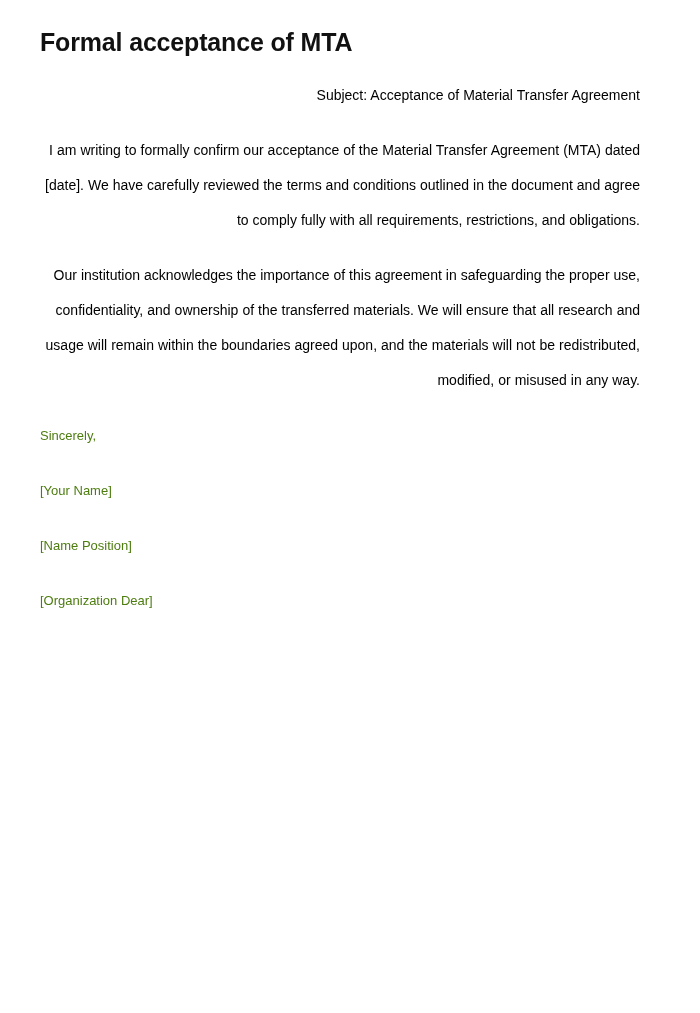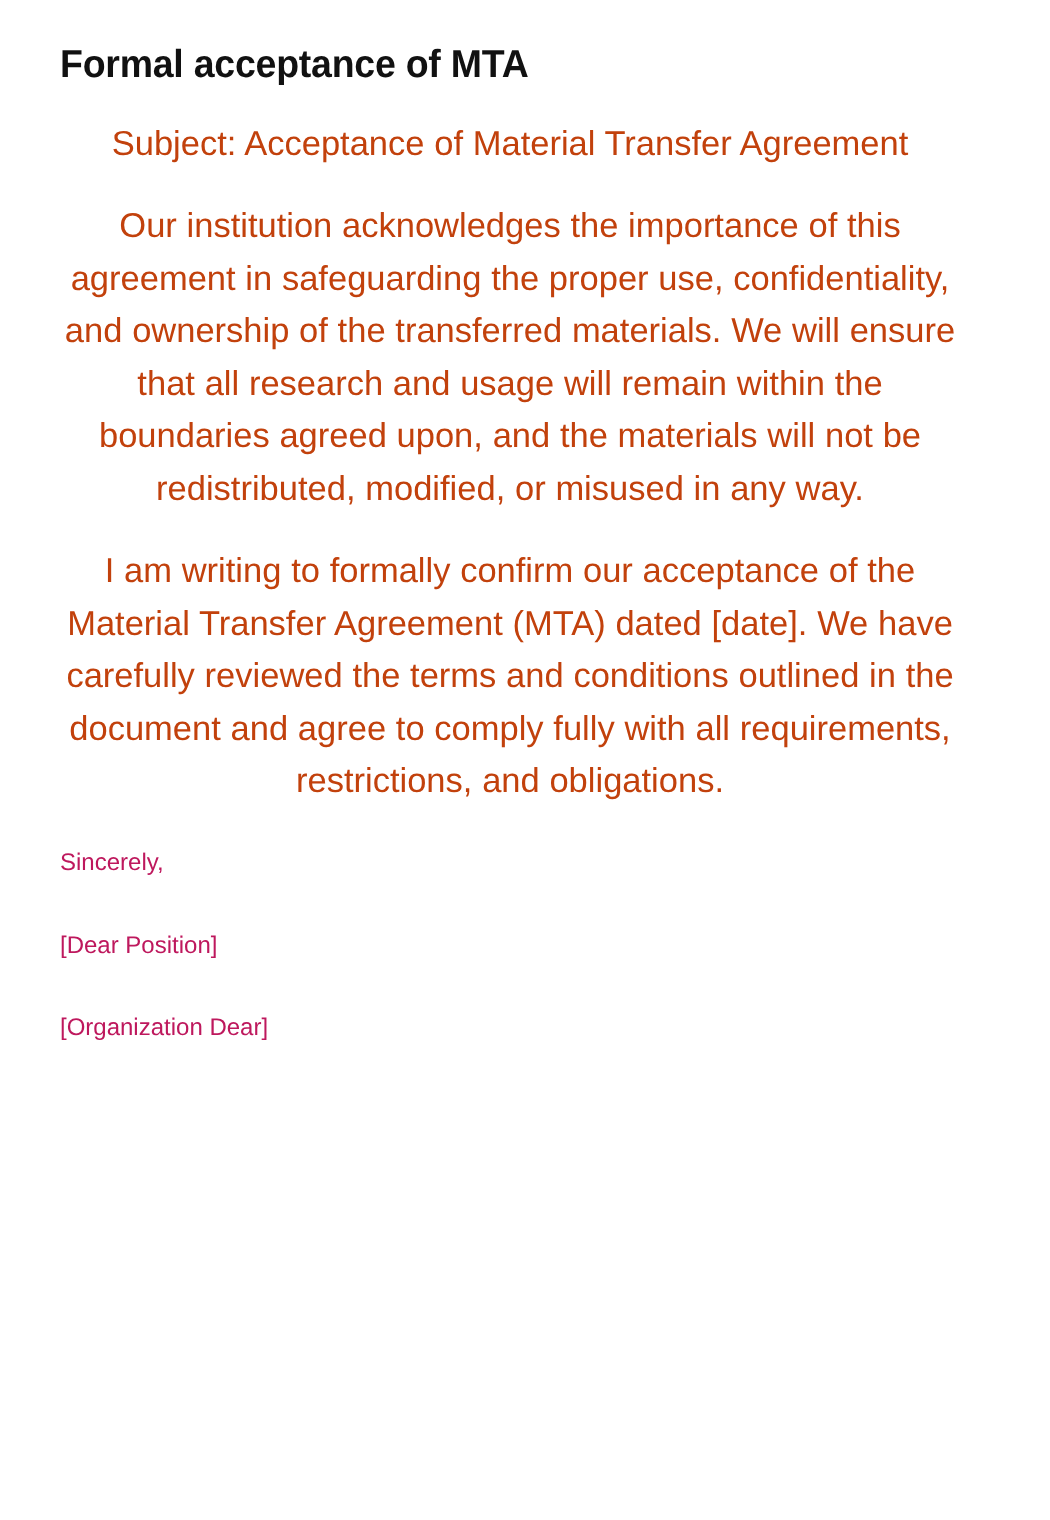--- a/index.html
+++ b/index.html
@@ -36,59 +36,60 @@
     font-stretch: condensed;
     transform: scaleX(0.96);
     transform-origin: left center;
   }
 
   .doc-body {
     width: 600px;
   }
 
   .para {
-    font-size: 23px;
+    font-size: 14px;
     line-height: 35px;
-    color: #c2410c;
+    color: #000000;
     margin: 0 0 20px 0;
     padding: 0;
-    text-align: center;
+    text-align: right;
     word-spacing: 0.1px;
   }
 
   .para:last-child {
     margin-bottom: 0;
   }
 
   .sig-line {
-    font-size: 16px;
+    font-size: 13px;
     line-height: 35px;
-    color: #be185d;
+    color: #4d7c0f;
     margin: 0 0 20px 0;
     padding: 0;
   }
 </style>
 </head>
 <body>
 
 <div class="page">
 
   <h1 class="doc-title">Formal acceptance of MTA</h1>
 
   <div class="doc-body">
 
     <p class="para">Subject: Acceptance of Material Transfer Agreement</p>
 
 
+    <p class="para">I am writing to formally confirm our acceptance of the Material Transfer Agreement (MTA) dated [date]. We have carefully reviewed the terms and conditions outlined in the document and agree to comply fully with all requirements, restrictions, and obligations.</p>
+
     <p class="para">Our institution acknowledges the importance of this agreement in safeguarding the proper use, confidentiality, and ownership of the transferred materials. We will ensure that all research and usage will remain within the boundaries agreed upon, and the materials will not be redistributed, modified, or misused in any way.</p>
-
-    <p class="para">I am writing to formally confirm our acceptance of the Material Transfer Agreement (MTA) dated [date]. We have carefully reviewed the terms and conditions outlined in the document and agree to comply fully with all requirements, restrictions, and obligations.</p>
 
 
     <p class="sig-line">Sincerely,</p>
 
+    <p class="sig-line">[Your Name]</p>
 
-    <p class="sig-line">[Dear Position]</p>
+    <p class="sig-line">[Name Position]</p>
 
     <p class="sig-line">[Organization Dear]</p>
 
   </div>
 </div>
 
 </body></html>

